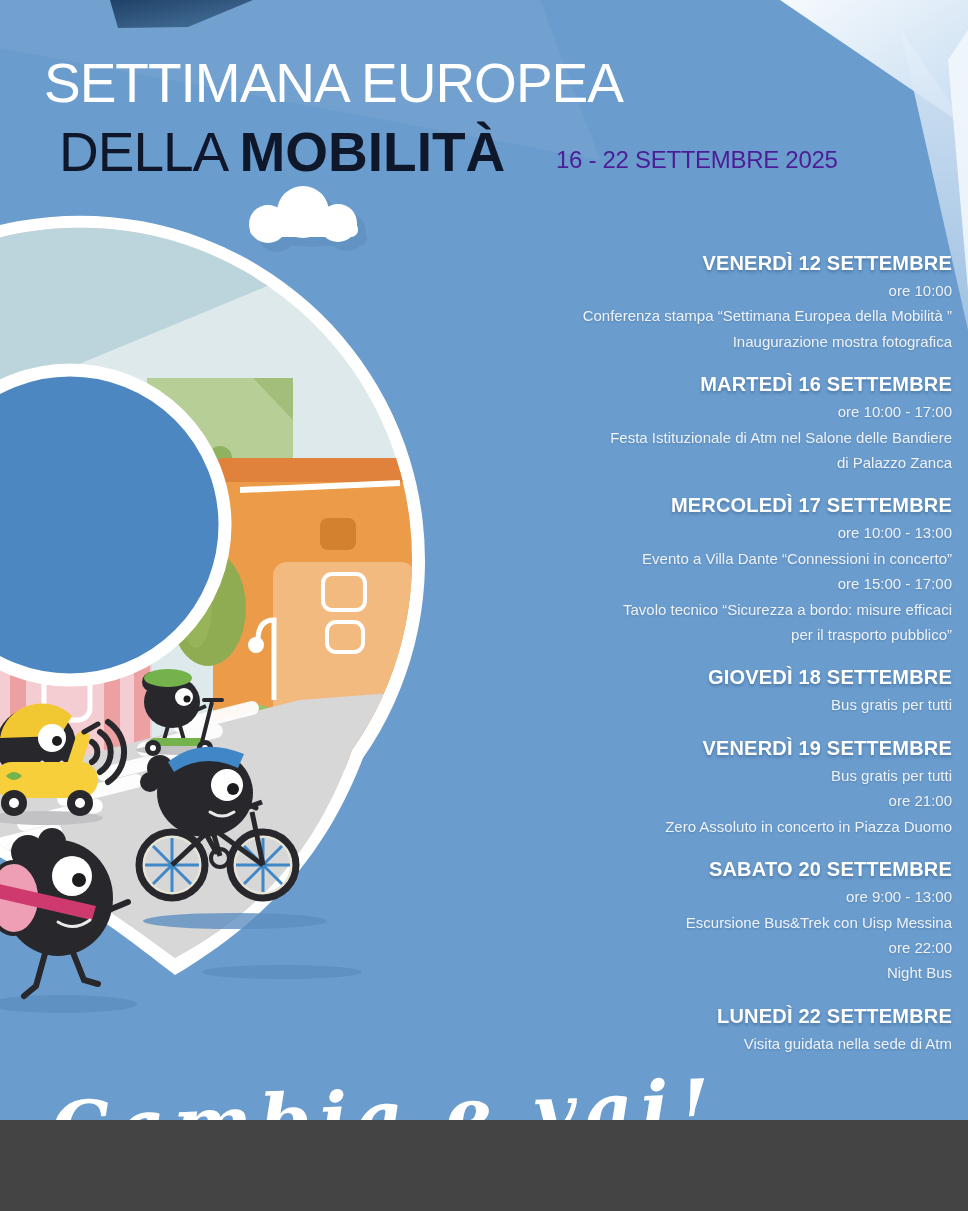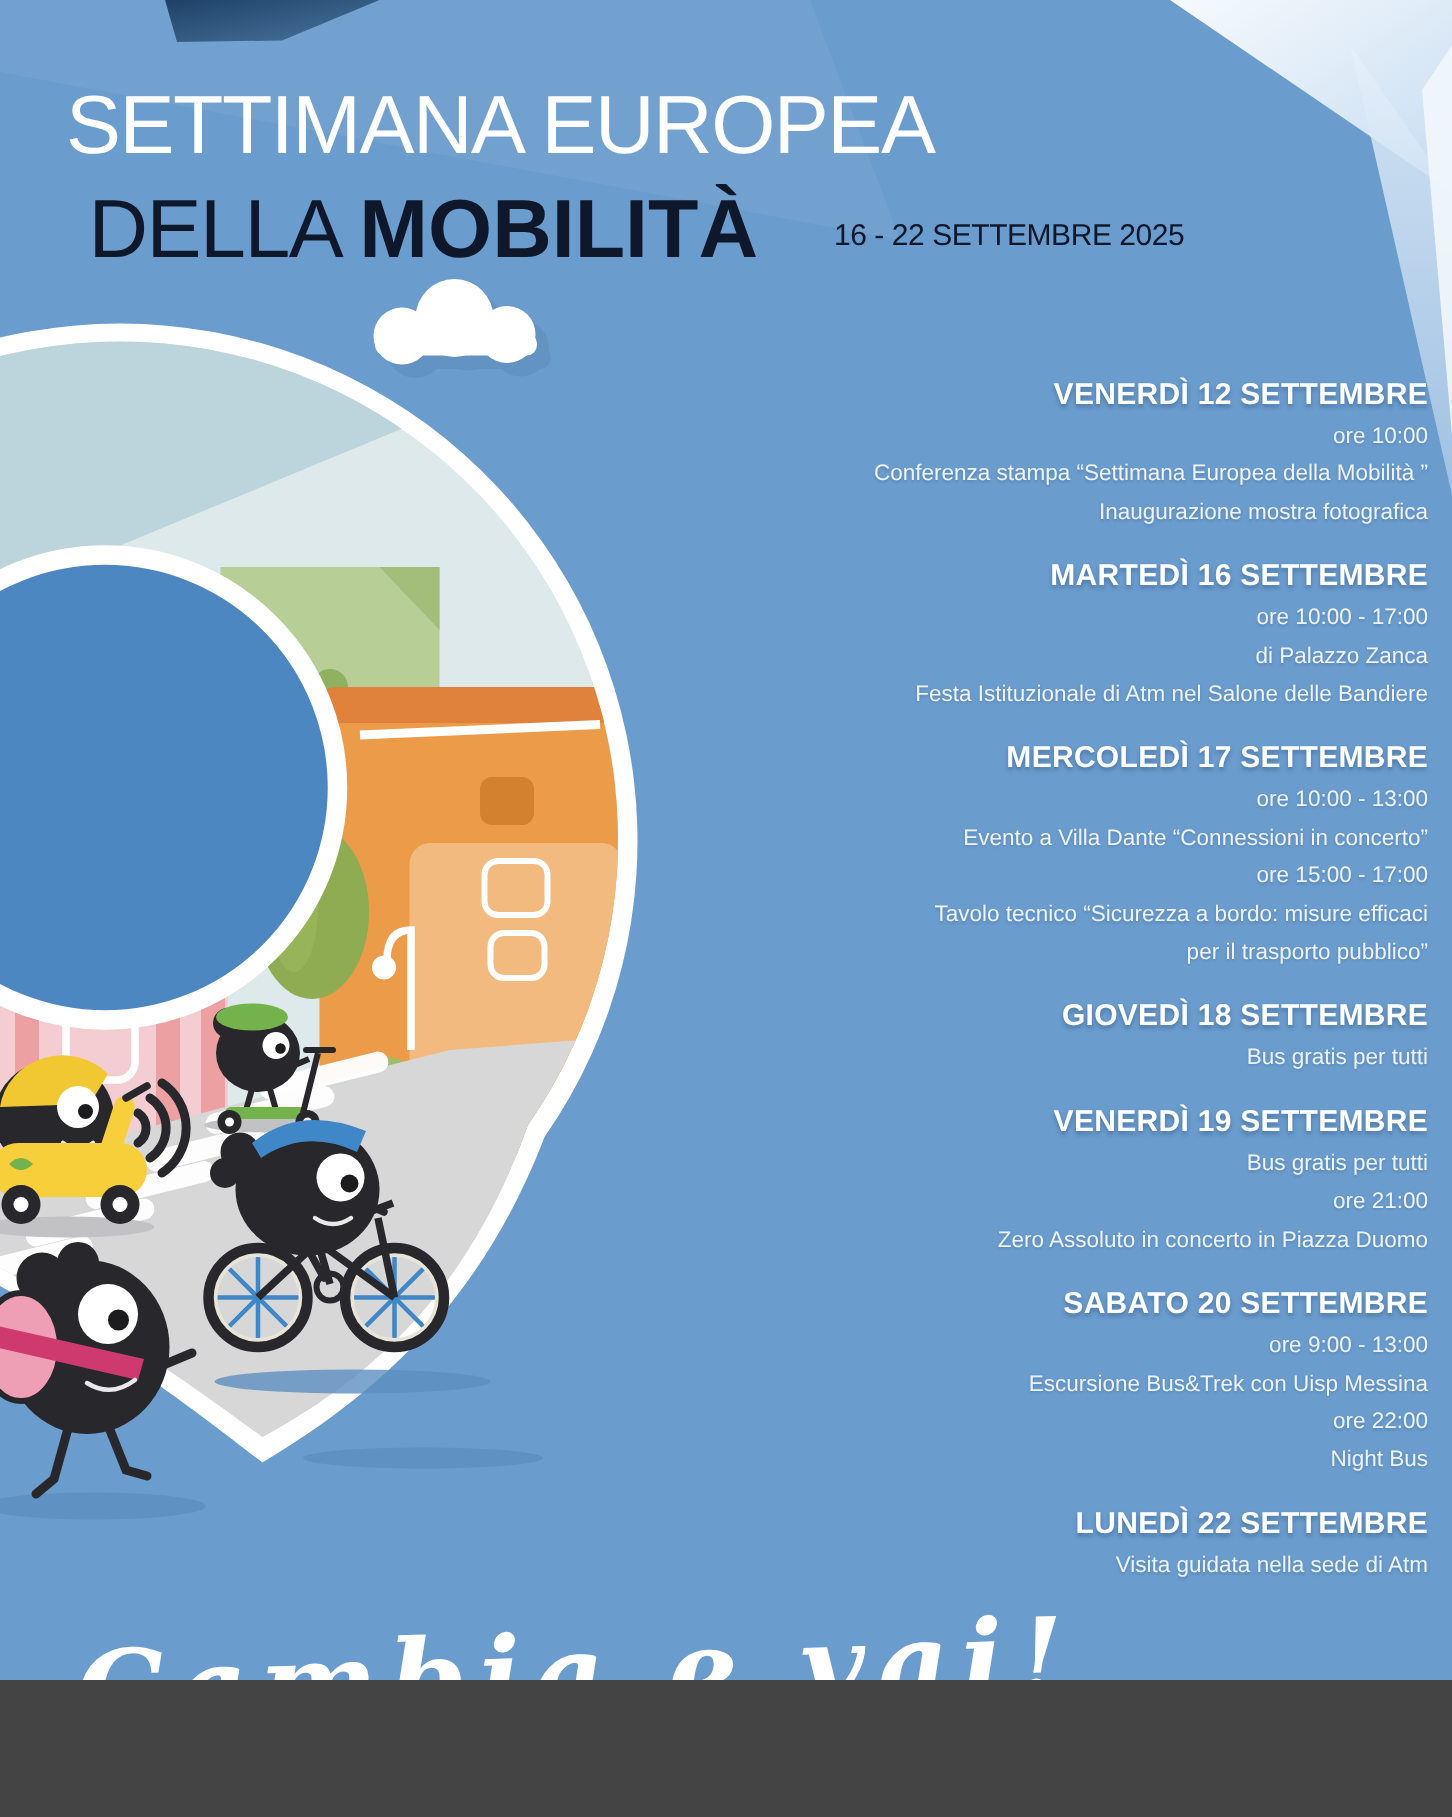--- a/index.html
+++ b/index.html
@@ -17,21 +17,21 @@
     color:#fff;white-space:nowrap;
   }
   .title2{
     position:absolute;left:44px;top:121px;
     font-size:55px;line-height:62px;font-weight:400;letter-spacing:-1px;
     color:#0f172a;white-space:nowrap;margin-left:15px;
   }
   .title2 .bold{font-weight:700;letter-spacing:0;}
   .date-range{
     position:absolute;left:556px;top:146px;
-    font-size:20px;font-weight:400;letter-spacing:-.3px;color:#0f172a;white-space:nowrap;
+    font-size:24px;font-weight:400;letter-spacing:-.3px;color:#4c1d95;white-space:nowrap;
   }
   .city{
     position:absolute;right:33px;top:184px;
     font-size:31px;font-weight:700;letter-spacing:.5px;color:#fff;
   }
   
   .events{
     position:absolute;left:400px;top:250px;width:552px;
     color:#eef3f8;
     text-align:right;
@@ -296,22 +296,22 @@
   <div class="events">
       <div class="event">
         <div class="day">VENERDÌ 12 SETTEMBRE</div>
         <div class="line time">ore 10:00</div>
         <div class="line desc">Conferenza stampa “Settimana Europea della Mobilità ”</div>
         <div class="line desc">Inaugurazione mostra fotografica</div>
       </div>
       <div class="event">
         <div class="day">MARTEDÌ 16 SETTEMBRE</div>
         <div class="line time">ore 10:00 - 17:00</div>
+        <div class="line desc">Festa Istituzionale di Atm nel Salone delle Bandiere</div>
         <div class="line desc">di Palazzo Zanca</div>
-        <div class="line desc">Festa Istituzionale di Atm nel Salone delle Bandiere</div>
       </div>
       <div class="event">
         <div class="day">MERCOLEDÌ 17 SETTEMBRE</div>
         <div class="line time">ore 10:00 - 13:00</div>
         <div class="line desc">Evento a Villa Dante “Connessioni in concerto”</div>
         <div class="line time">ore 15:00 - 17:00</div>
         <div class="line desc">Tavolo tecnico “Sicurezza a bordo: misure efficaci</div>
         <div class="line desc">per il trasporto pubblico”</div>
       </div>
       <div class="event">

